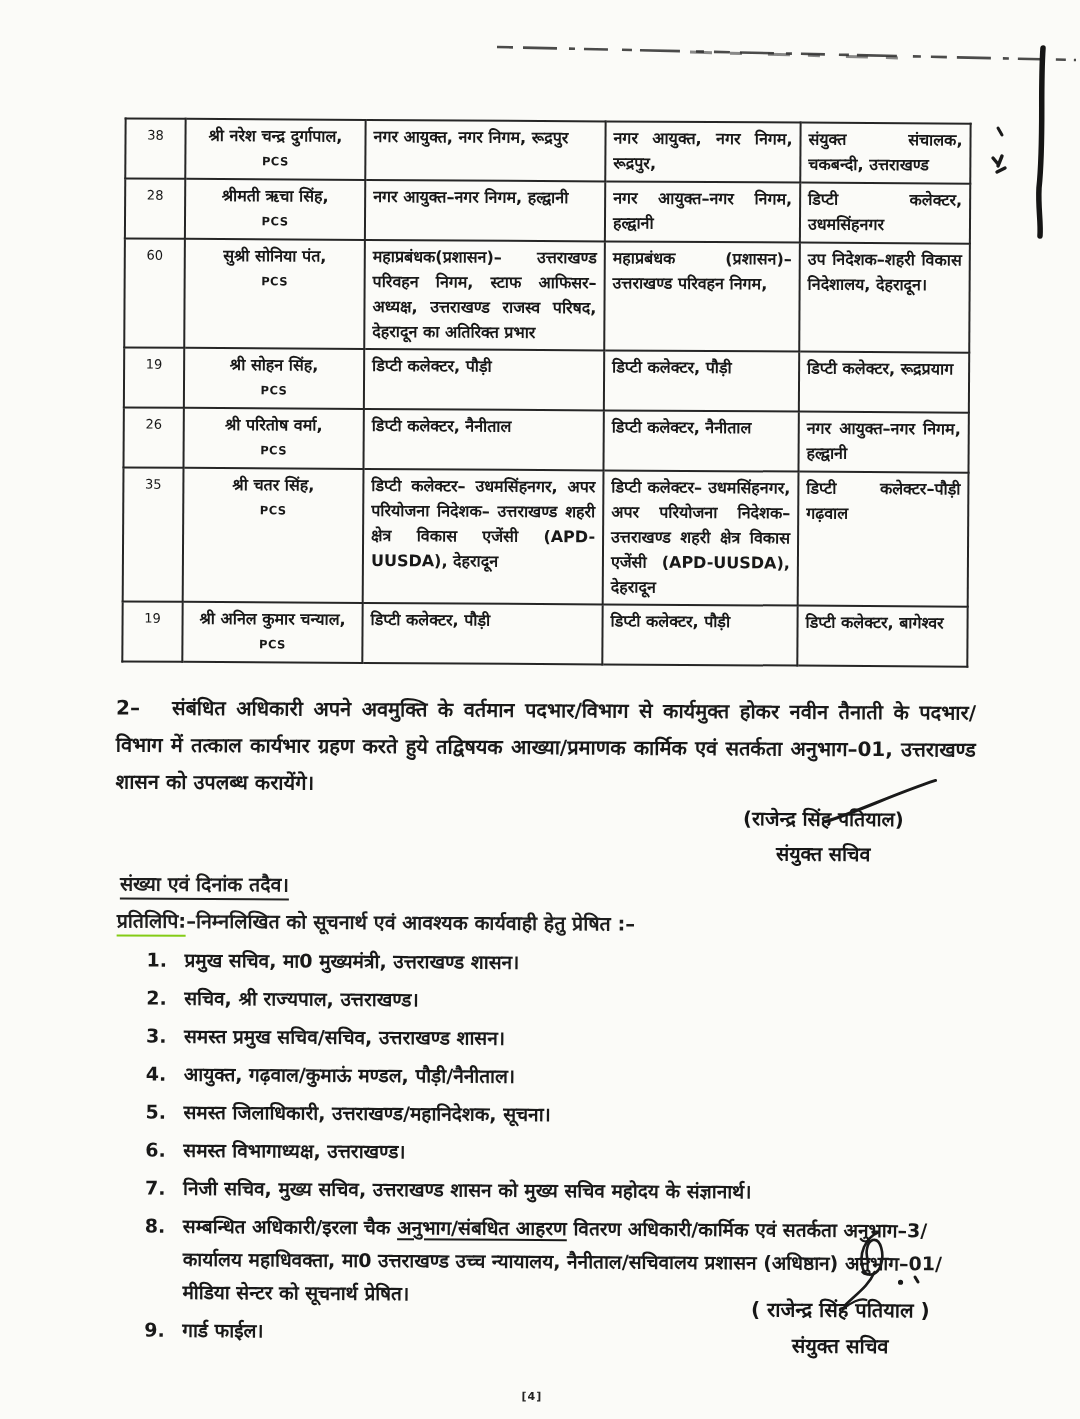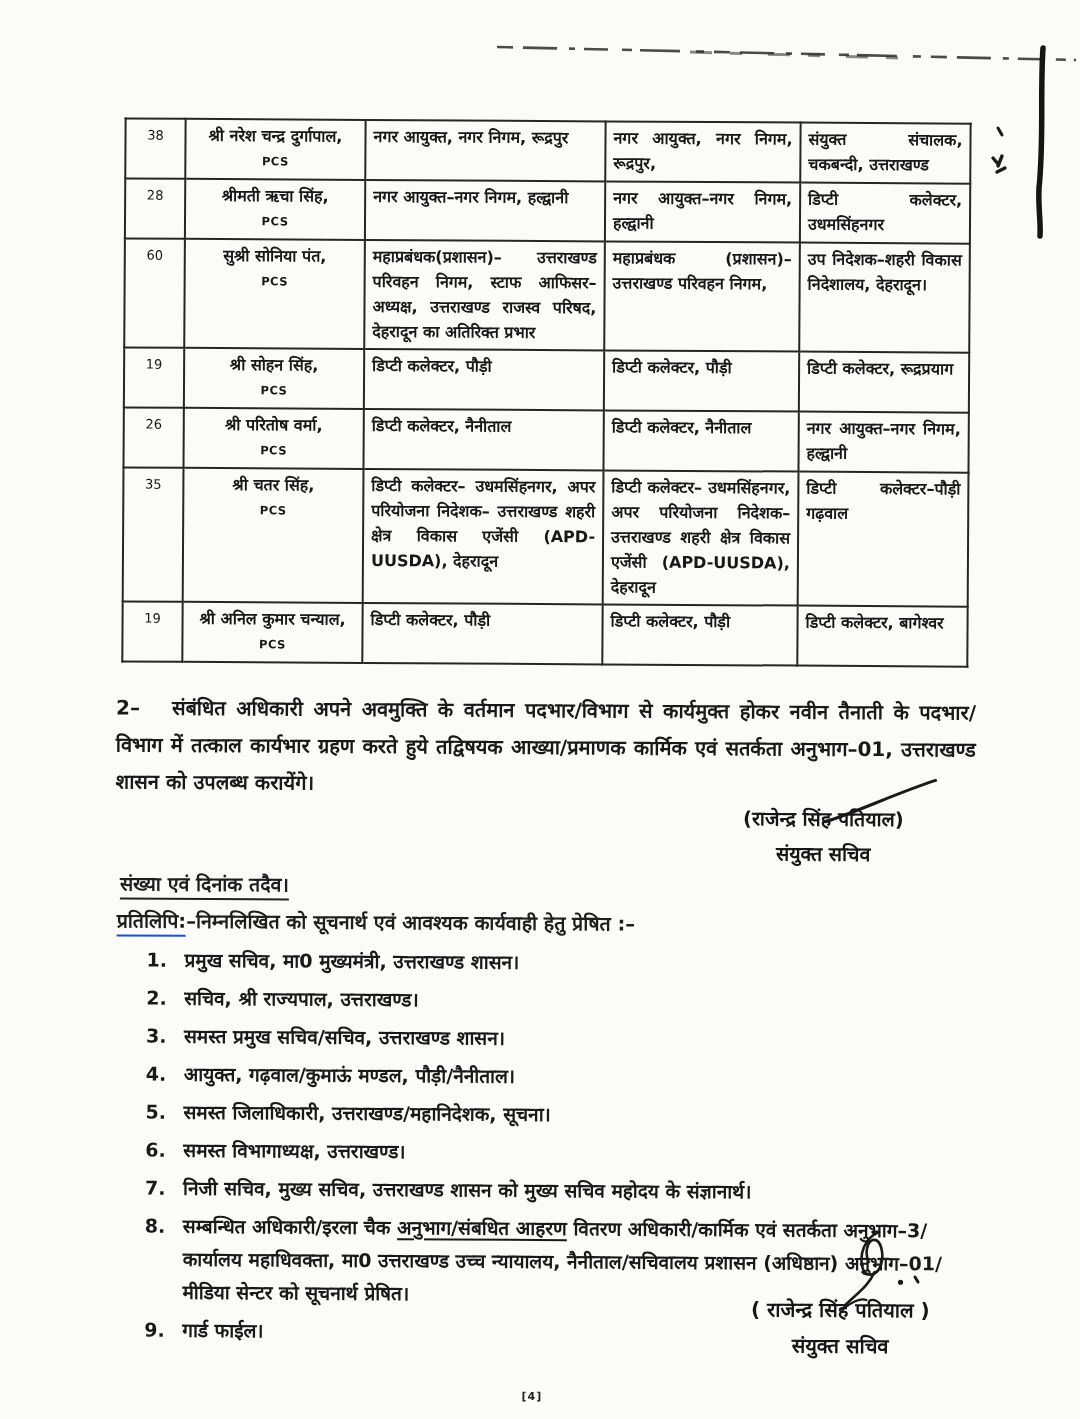--- a/index.html
+++ b/index.html
@@ -39,21 +39,21 @@
     font-size:19.5px;font-weight:600;line-height:35px;color:#161616;}
   .sig1 svg{position:absolute;right:42px;top:-26px;}
   .sig2{position:absolute;left:688px;top:1290px;width:320px;text-align:center;
     font-size:20px;font-weight:600;line-height:36px;color:#161616;}
   .sig2 svg{position:absolute;right:88px;top:-66px;}
 
   
   .refline{position:absolute;left:125px;top:872px;font-size:19.5px;font-weight:600;}
   .refline span{border-bottom:2px solid #222;padding-bottom:2px;}
   .copyline{position:absolute;left:122px;top:909px;font-size:19.5px;font-weight:600;}
-  .copyline .lead{border-bottom:2px solid #1d4ed8;padding-bottom:2px;}
+  .copyline .lead{border-bottom:2px solid #84cc16;padding-bottom:2px;}
 
   
   .copies{position:absolute;left:152px;top:946px;width:838px;
     font-size:19px;font-weight:600;line-height:33px;color:#191919;}
   .copies .li{display:flex;margin-bottom:5px;}
   .copies .num{flex:none;width:30px;font-weight:700;}
   .copies .txt{flex:1;padding-left:8px;}
   .u-seg{text-decoration:underline;text-decoration-thickness:1.5px;text-underline-offset:4px;}
 
   

